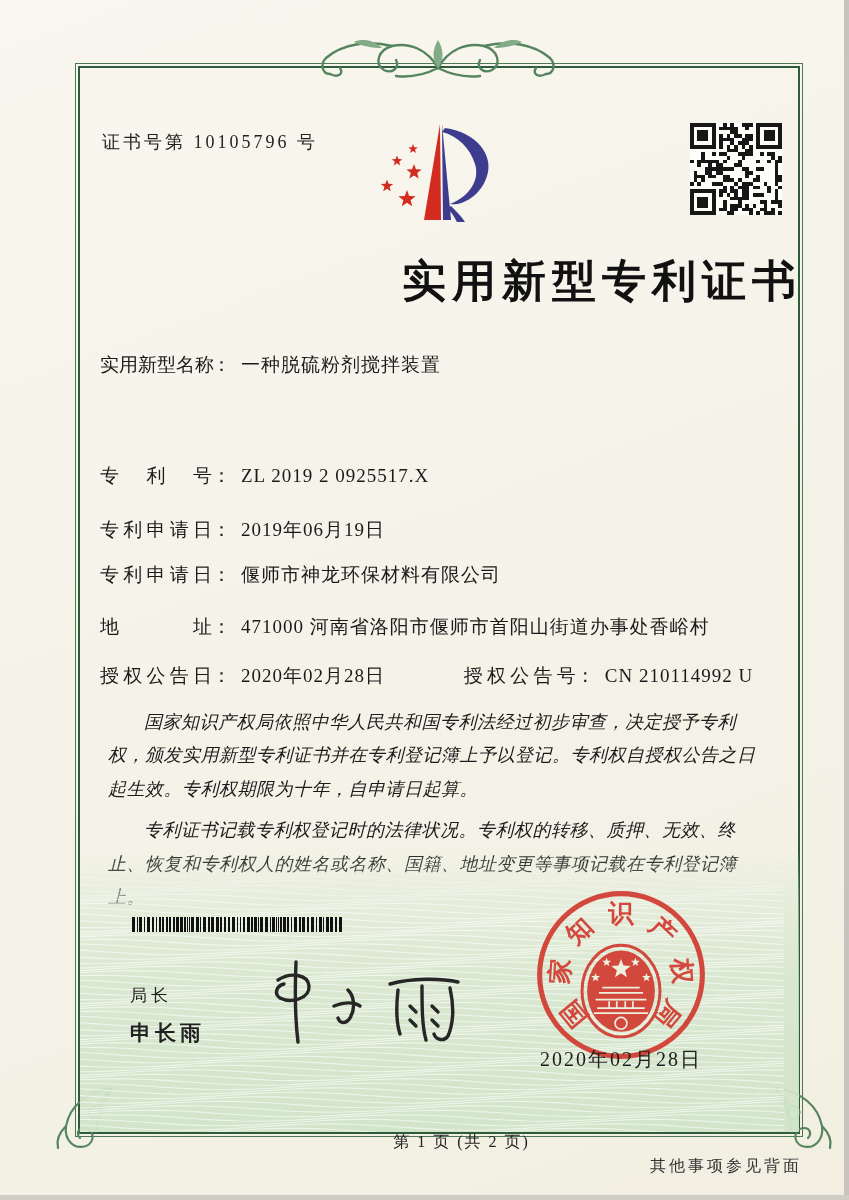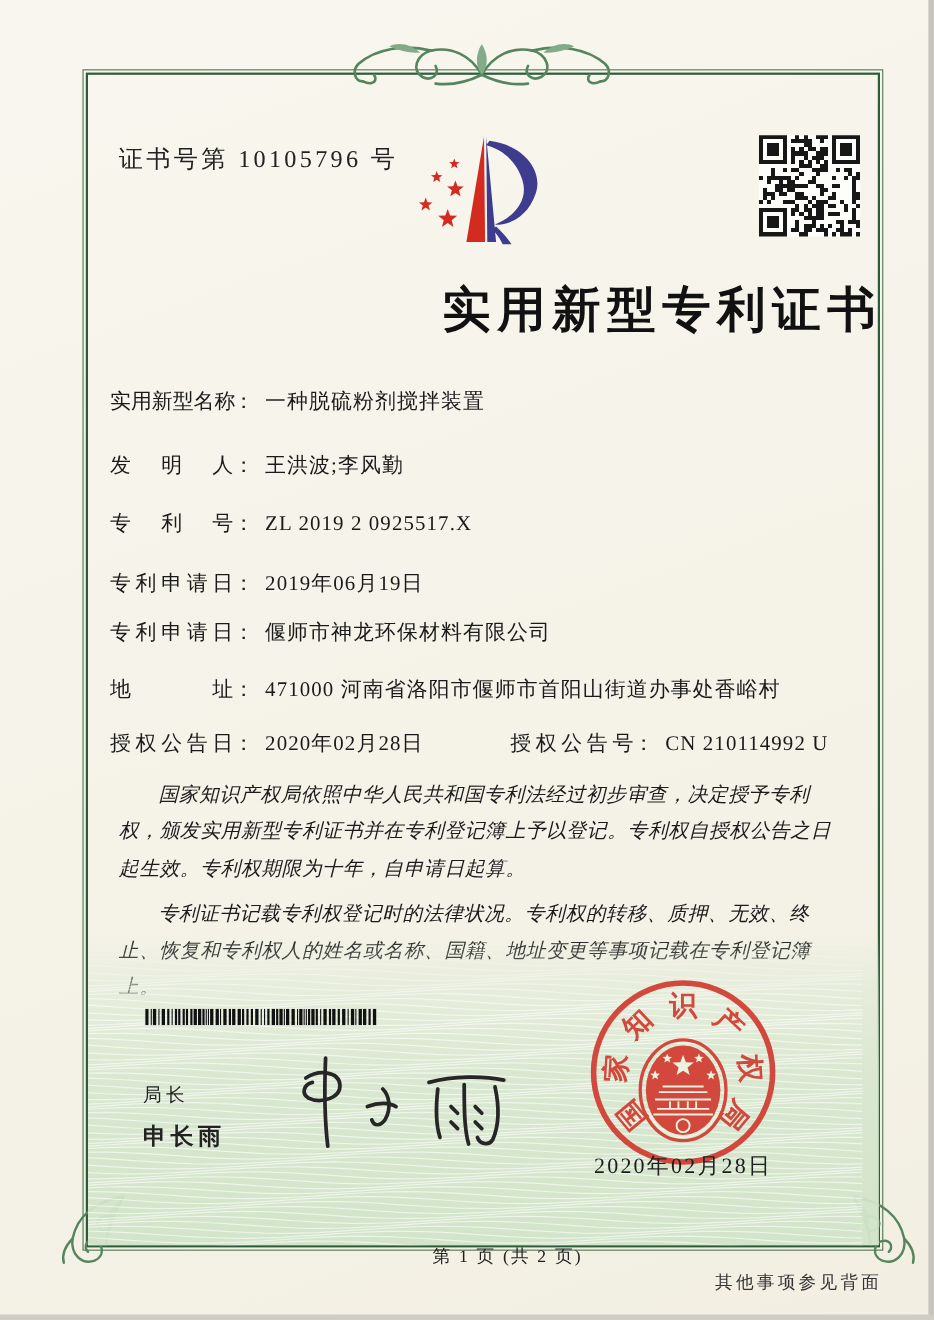--- a/index.html
+++ b/index.html
@@ -3,21 +3,21 @@
 <meta charset="utf-8">
 <style>
   html,body{margin:0;padding:0;background:#9a988f;}
   .page{position:relative;width:849px;height:1200px;margin:0 auto;overflow:hidden;
     background:linear-gradient(160deg,#f8f6ee 0%,#f5f3e8 55%,#f2efe2 100%);
     font-family:"Liberation Serif","DejaVu Serif",serif;color:#1c1c1c;}
   .scan-edge-right{position:absolute;right:0;top:0;width:5px;height:100%;background:#c6c4bc;}
   .scan-edge-bottom{position:absolute;left:0;bottom:0;width:100%;height:5px;background:#cfcdc4;}
   .frame{position:absolute;left:75px;top:63px;width:726px;height:1072px;border:1px solid #4d7753;}
   .frame-inner{position:absolute;left:2px;top:2px;right:2px;bottom:2px;border:2px solid #2e5b3a;}
-  .cert-number{position:absolute;left:108px;top:130px;font-size:22px;letter-spacing:3px;color:#222;}
+  .cert-number{position:absolute;left:102px;top:130px;font-size:18px;letter-spacing:3px;color:#222;}
   .logo{position:absolute;left:372px;top:113px;width:124px;height:112px;}
   .qr{position:absolute;left:690px;top:123px;width:92px;height:92px;background:#fdfdfa;}
   .title{position:absolute;left:75px;top:252px;width:727px;text-align:right;
     font-size:44px;font-weight:bold;letter-spacing:6px;color:#111;}
   .frow{position:absolute;left:100px;font-size:19px;white-space:nowrap;color:#1a1a1a;}
   .flabel{display:inline-block;width:112px;text-align:justify;text-align-last:justify;}
   .fcolon{margin:0 10px 0 0;}
   .fval{letter-spacing:1px;}
   .grant-second{margin-left:74px;}
   .paras{position:absolute;left:100px;top:698px;width:664px;}
@@ -396,23 +396,20 @@
       <rect x="21" y="24" width="1" height="1" fill="#171717"></rect>
       <rect x="22" y="24" width="1" height="1" fill="#171717"></rect>
       <rect x="24" y="24" width="1" height="1" fill="#171717"></rect>
     </svg>
 
   <div class="title">实用新型专利证书</div>
 
   <div class="frow" style="top:352px">
     <span class="flabel">实用新型名称</span><span class="fcolon">：</span><span class="fval">一种脱硫粉剂搅拌装置</span>
   </div>
-  <div class="frow" style="top:410px">
-    <span class="flabel">发明人</span><span class="fcolon">：</span><span class="fval">王洪波;李风勤</span>
-  </div>
   <div class="frow" style="top:463px">
     <span class="flabel">专利号</span><span class="fcolon">：</span><span class="fval">ZL 2019 2 0925517.X</span>
   </div>
   <div class="frow" style="top:517px">
     <span class="flabel">专利申请日</span><span class="fcolon">：</span><span class="fval">2019年06月19日</span>
   </div>
   <div class="frow" style="top:562px">
     <span class="flabel">专利申请日</span><span class="fcolon">：</span><span class="fval">偃师市神龙环保材料有限公司</span>
   </div>
   <div class="frow" style="top:614px">

